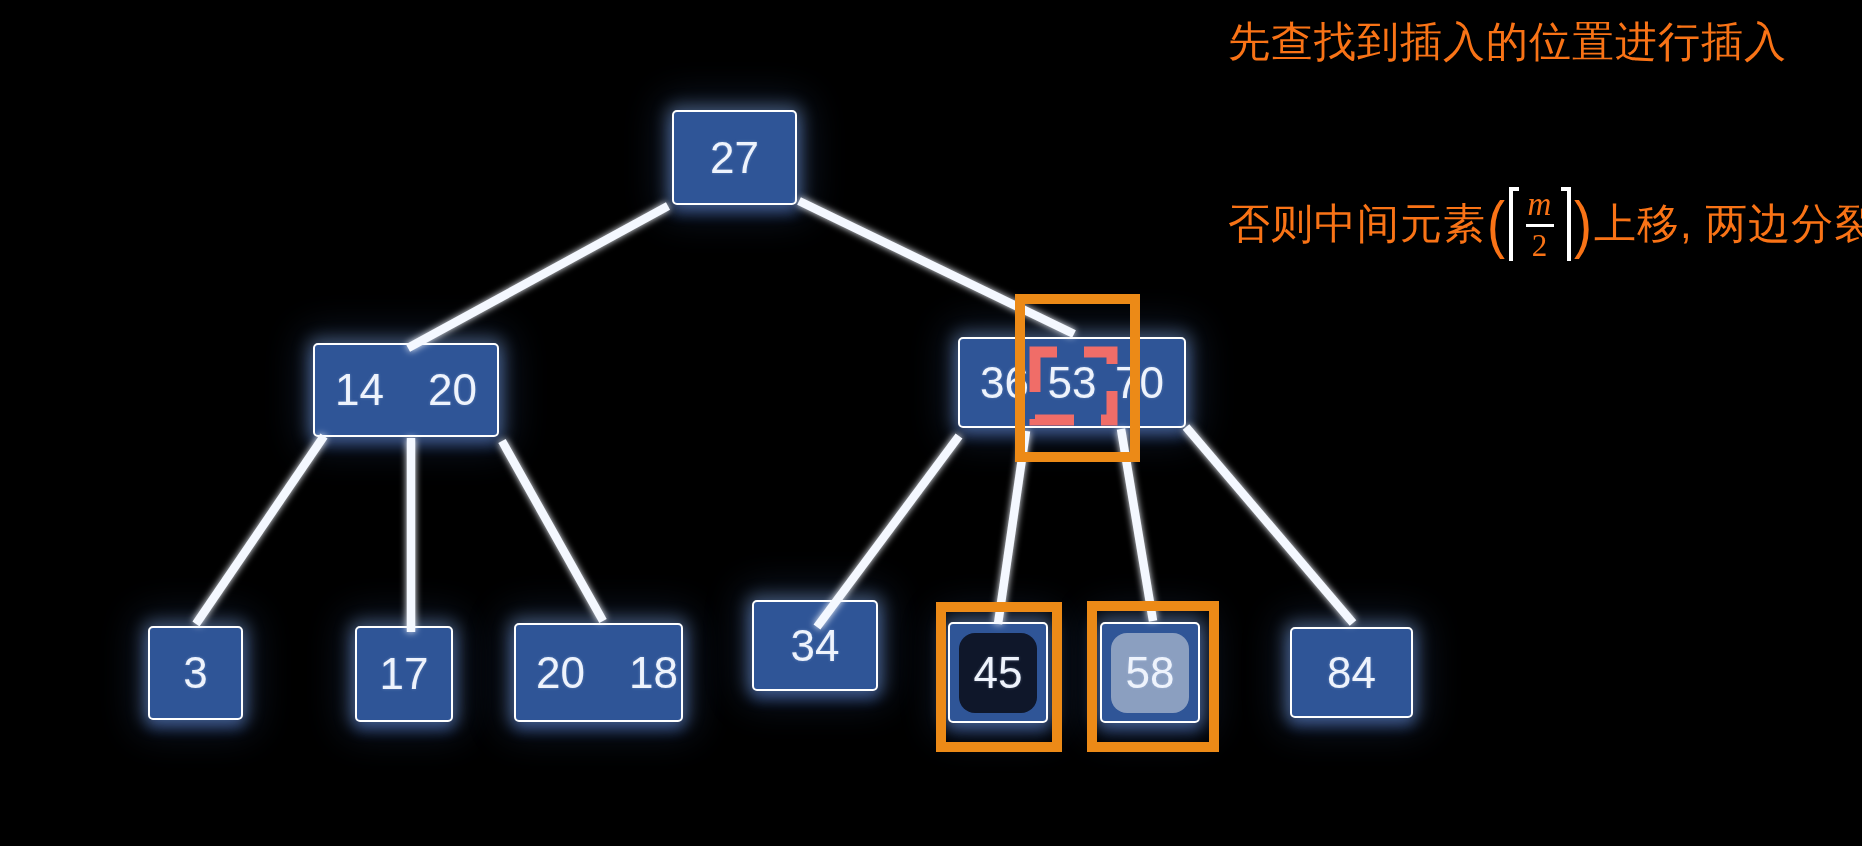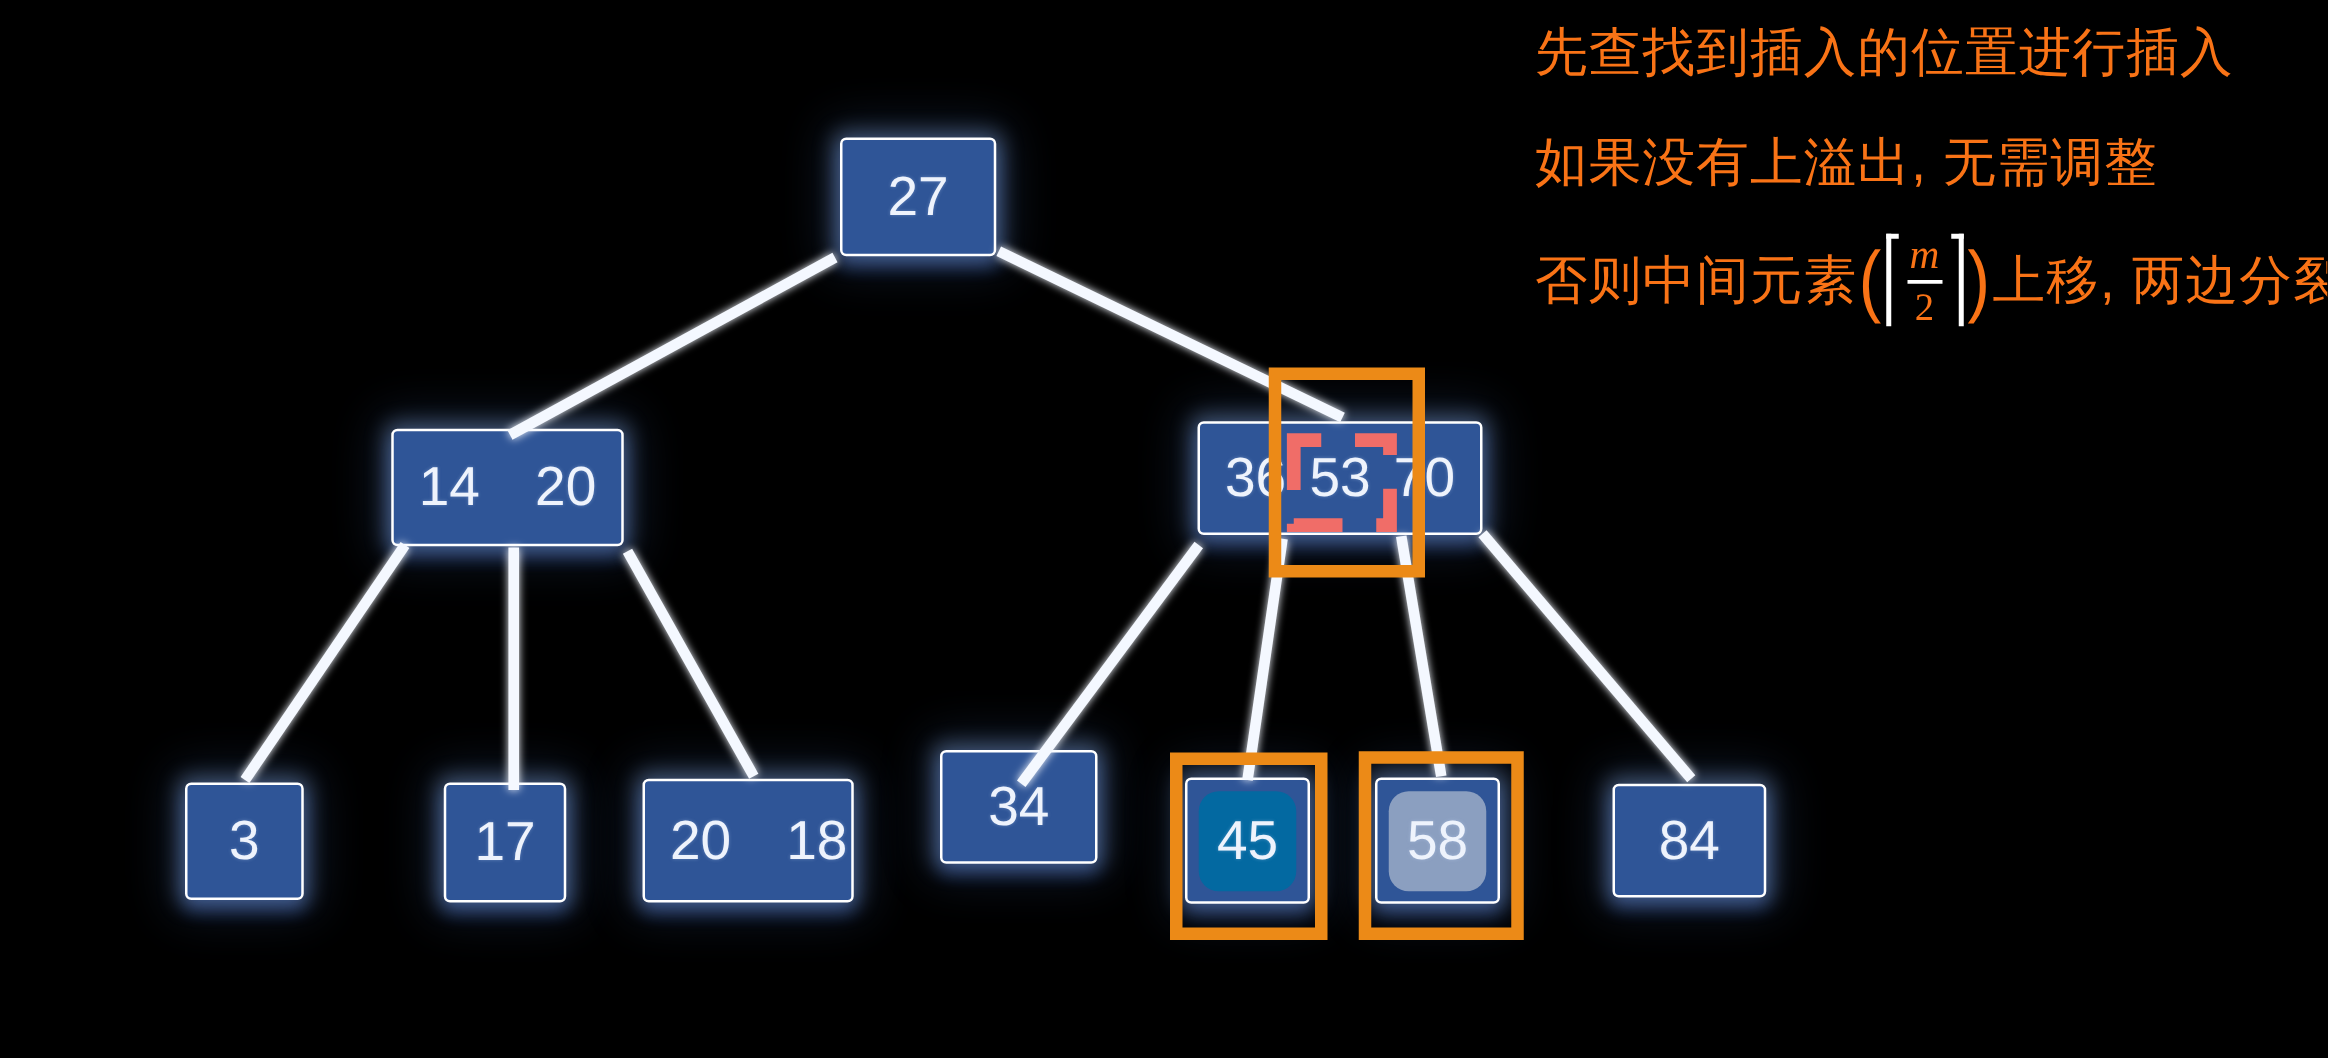--- a/index.html
+++ b/index.html
@@ -142,21 +142,21 @@
         <span class="val">17</span>
       </div>
       <div class="node multi" style="left: 514px; top: 623px; width: 169px; height: 99px; gap: 44px;">
         <span class="val">20</span>
         <span class="val">18</span>
       </div>
       <div class="node" style="left: 752px; top: 600px; width: 126px; height: 91px;">
         <span class="val">34</span>
       </div>
       <div class="node" style="left: 948px; top: 622px; width: 100px; height: 101px;">
-        <div class="chip" style="background: #0369a1;">
+        <div class="chip" style="background: #0f172a;">
           <span class="val">45</span>
         </div>
       </div>
       <div class="node" style="left: 1100px; top: 622px; width: 100px; height: 101px; text-align: right;">
         <div class="chip" style="background: rgb(139, 159, 192);">
           <span class="val">58</span>
         </div>
       </div>
       <div class="node" style="left: 1290px; top: 627px; width: 123px; height: 91px;">
         <span class="val">84</span>
@@ -190,23 +190,20 @@
       <rect x="1035" y="352" width="77" height="68" fill="none" stroke="#f06d68" stroke-width="11" stroke-dasharray="40 27" stroke-dashoffset="18"></rect>
       <rect x="1020" y="299" width="115" height="158" fill="none" stroke="#ec8a17" stroke-width="10"></rect>
       <rect x="941" y="607" width="116" height="140" fill="none" stroke="#ec8a17" stroke-width="10"></rect>
       <rect x="1092" y="606" width="122" height="141" fill="none" stroke="#ec8a17" stroke-width="10"></rect>
     </svg>
 
   <div class="notes layer">
     <div class="note-line" id="note1">
       <span>先查找到插入的位置进行插入</span>
     </div>
-    <div class="note-line" id="note2">
-      <span>如果没有上溢出, 无需调整</span>
-    </div>
     <div class="note-line" id="note3">
       <span>否则中间元素</span>
       <span class="paren">(</span>
       <span class="ceil ceil-left"></span>
       <span class="frac">
         <span class="num">m</span>
         <span class="bar"></span>
         <span class="den">2</span>
       </span>
       <span class="ceil ceil-right"></span>

